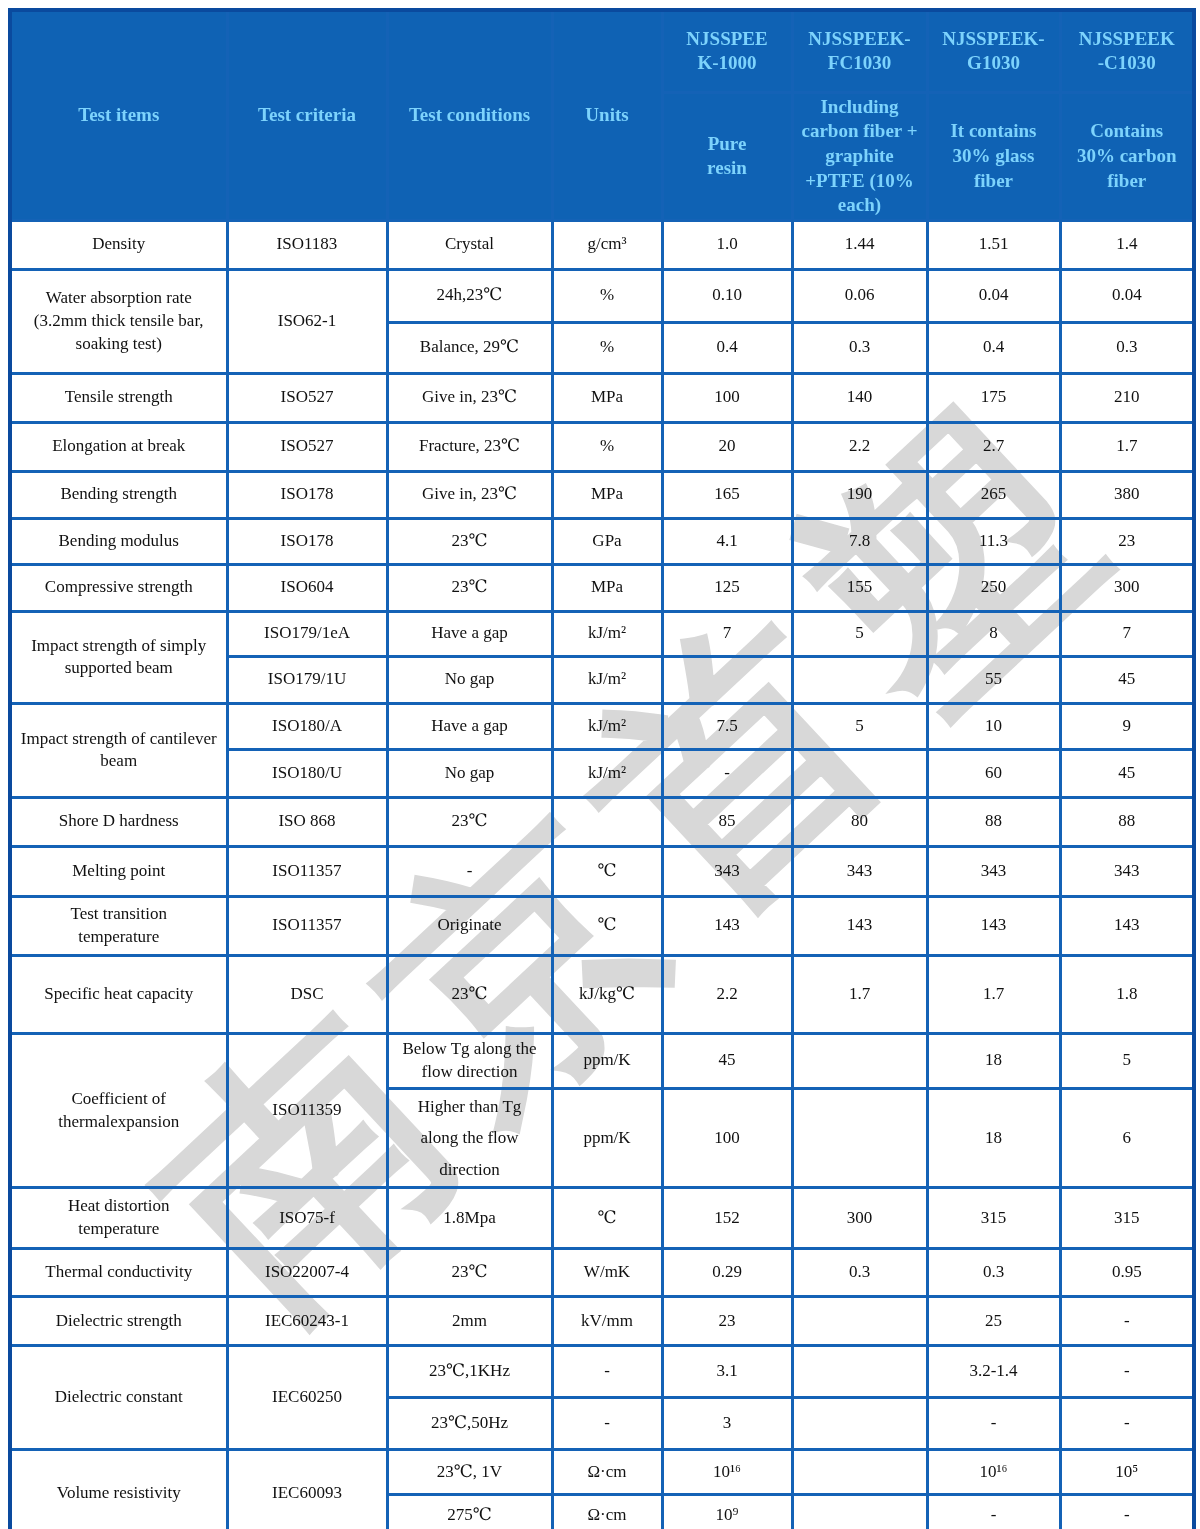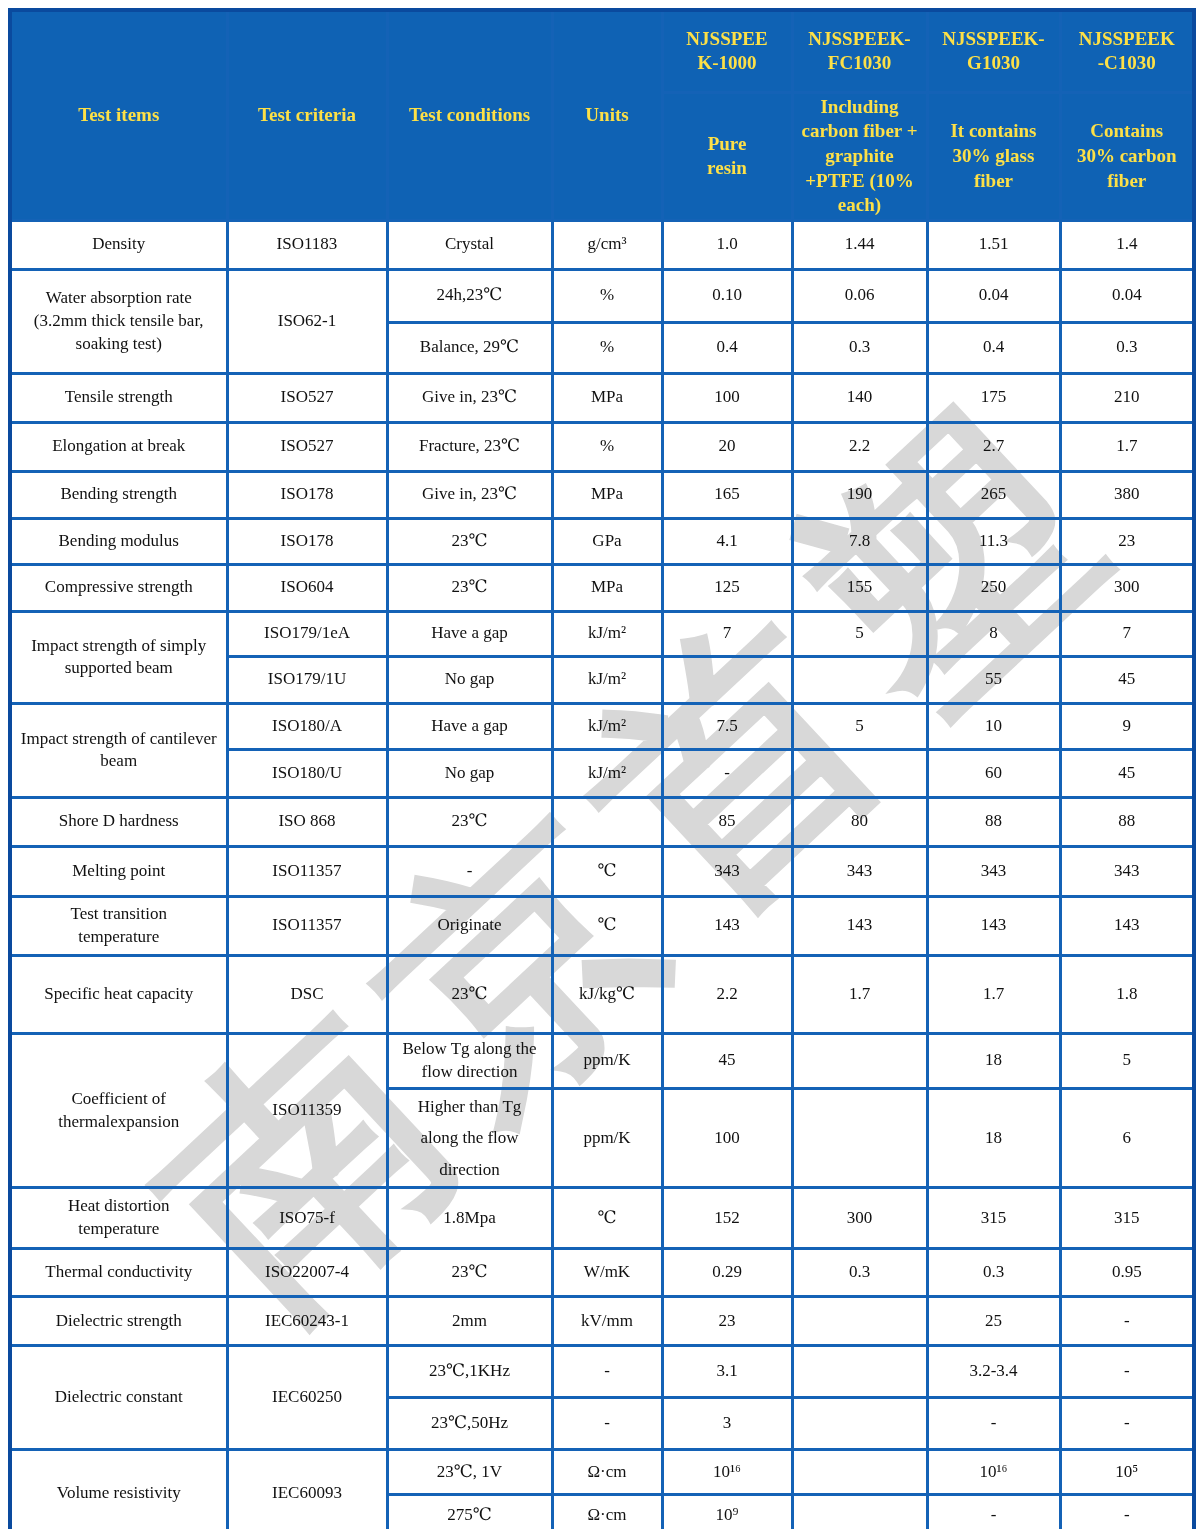--- a/index.html
+++ b/index.html
@@ -37,21 +37,21 @@
   th,td{
     border:3px solid #1462b6;
     text-align:center;
     vertical-align:middle;
     white-space:pre-line;
     padding:1px 2px;
     overflow:hidden;
   }
   thead th{
     background:#0f62b4;
-    color:#fde047;
+    color:#7dd3fc;
     font-weight:700;
     font-size:19px;
     line-height:1.3;
   }
   thead tr.hr1{height:82px;}
   thead tr.hr2{height:125px;}
   tbody td{
     background:transparent;
     color:#111111;
     font-size:17px;
@@ -347,21 +347,21 @@
           <td>25</td>
           <td>-</td>
         </tr>
         <tr>
           <td rowspan="2">Dielectric constant</td>
           <td rowspan="2">IEC60250</td>
           <td>23℃,1KHz</td>
           <td>-</td>
           <td>3.1</td>
           <td></td>
-          <td>3.2-3.4</td>
+          <td>3.2-1.4</td>
           <td>-</td>
         </tr>
         <tr>
           <td>23℃,50Hz</td>
           <td>-</td>
           <td>3</td>
           <td></td>
           <td>-</td>
           <td>-</td>
         </tr>

